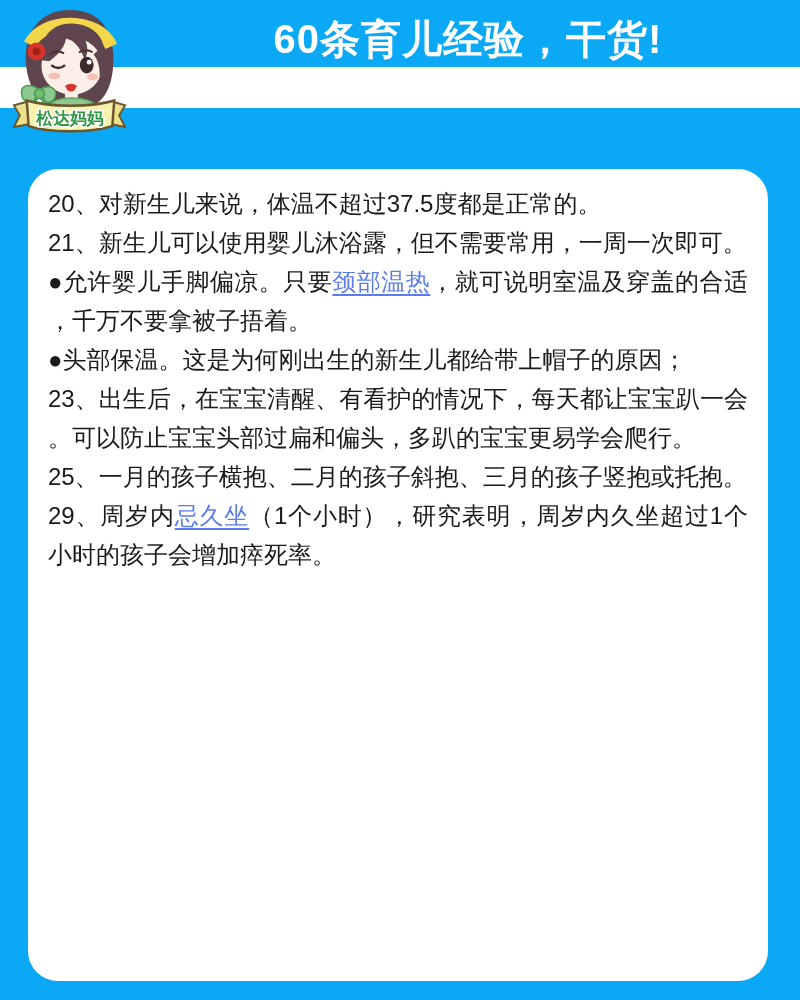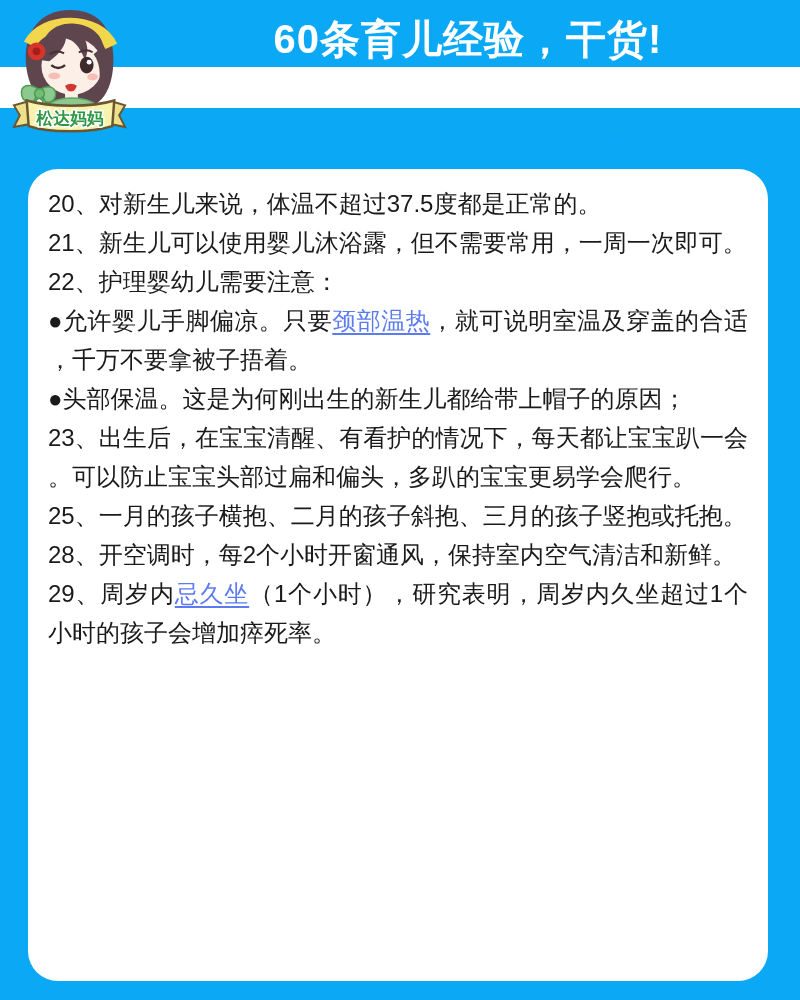--- a/index.html
+++ b/index.html
@@ -120,23 +120,21 @@
       <path d="M104 98 L117 102 L111 112 L117 124 L102 121 Z" fill="#EDE08A" stroke="#6B5530" stroke-width="2"></path>
       <path d="M17 97 C40 104 84 104 106 97 L104 123 C82 130 40 130 19 123 Z" fill="#F7F2AC" stroke="#6B5530" stroke-width="2.5"></path>
       <text x="61" y="121" text-anchor="middle" font-size="17" font-weight="bold" fill="#2F9644" stroke="#FFFFFF" stroke-width="3" paint-order="stroke">松达妈妈</text>
     </g>
   </svg>
 
   <div class="card">
     <div class="tips">
         <p><span>20、对新生儿来说，体温不超过37.5度都是正常的。</span></p>
         <p><span>21、新生儿可以使用婴儿沐浴露，但不需要常用，一周一次即可。</span></p>
-        <p><span>22、护理婴幼儿需要注意：</span></p>
         <p><span>●允许婴儿手脚偏凉。只要</span><span class="hl">颈部温热</span><span>，就可说明室温及穿盖的合适，千万不要拿被子捂着。</span></p>
         <p><span>●头部保温。这是为何刚出生的新生儿都给带上帽子的原因；</span></p>
         <p><span>23、出生后，在宝宝清醒、有看护的情况下，每天都让宝宝趴一会。可以防止宝宝头部过扁和偏头，多趴的宝宝更易学会爬行。</span></p>
         <p><span>25、一月的孩子横抱、二月的孩子斜抱、三月的孩子竖抱或托抱。</span></p>
-        <p><span>28、开空调时，每2个小时开窗通风，保持室内空气清洁和新鲜。</span></p>
         <p><span>29、周岁内</span><span class="hl">忌久坐</span><span>（1个小时），研究表明，周岁内久坐超过1个小时的孩子会增加瘁死率。</span></p>
       </div>
   </div>
 
 </div>
 
 </body></html>

